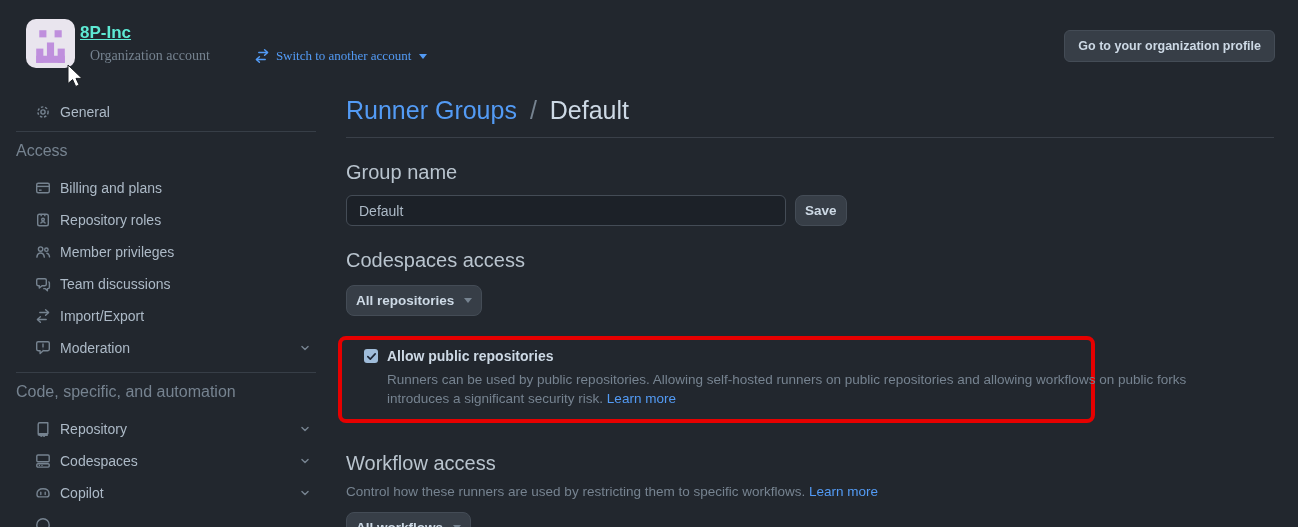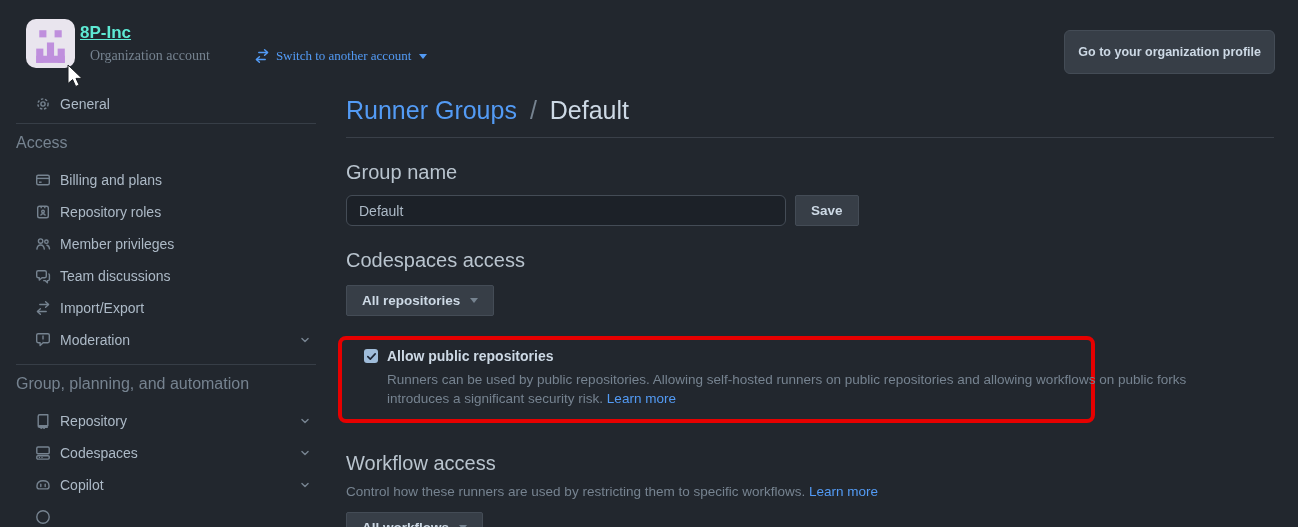--- a/index.html
+++ b/index.html
@@ -24,21 +24,21 @@
     display:flex; align-items:center; font-size:14px; color:#768390;font-family:Liberation Serif, serif;
   }
   .switch-link {
     display:inline-flex; align-items:center; gap:6px;
     margin-left:44px; color:#539bf5; font-size:13px; cursor:pointer;
   }
   .caret { display:inline-block; width:0; height:0;
     border-left:4px solid transparent; border-right:4px solid transparent;
     border-top:5px solid currentColor; margin-left:2px; }
   .profile-btn {
-    position:absolute; right:23px; top:30px; height:44px;
+    position:absolute; right:23px; top:30px; height:32px;
     display:inline-flex; align-items:center; padding:0 13px;
     background:#373e47; border:1px solid #444c56; border-radius:6px;
     color:#cdd9e5; font-size:12.5px; font-weight:bold; cursor:pointer;
   }
   .cursor { position:absolute; left:66px; top:64px; z-index:50; }
 
   
   .sidebar { position:absolute; left:0; top:84px; width:332px; }
   .side-item {
     height:32px; display:flex; align-items:center; gap:9px;
@@ -60,22 +60,22 @@
   .h2 { font-size:20px; font-weight:400; color:#b9c4ce; }
   .group-heading { margin-top:23px; }
   .name-row { margin-top:11px; display:flex; align-items:center; }
   .name-input {
     width:440px; height:31px; background:#1c2128; border:1px solid #444c56;
     border-radius:6px; color:#adbac7; font-size:14px; padding:0 12px;
     font-family:"Liberation Sans","DejaVu Sans",sans-serif; outline:none;
   }
   .btn {
     height:31px; display:inline-flex; align-items:center; gap:8px;
-    padding:0 15px; background:#373e47; border:1px solid #444c56;
-    border-radius:2px; color:#cdd9e5; font-size:13.5px; font-weight:bold;
+    padding:0 9px; background:#373e47; border:1px solid #444c56;
+    border-radius:8px; color:#cdd9e5; font-size:13.5px; font-weight:bold;
     cursor:pointer; font-family:"Liberation Sans","DejaVu Sans",sans-serif;
   }
   .save-btn { margin-left:9px; }
   .repo-heading { margin-top:23px; }
   .dropdown { margin-top:13px; }
   .dropdown .caret { color:#768390; }
   .highlight-box {
     margin-top:20px; margin-left:-8px; width:757px;
     border:4px solid #e60000; border-radius:8px;
     padding:8px 0 11px 22px;
@@ -130,21 +130,21 @@
   <button class="profile-btn">Go to your organization profile</button>
 
   <div class="cursor">
     <svg width="18" height="26" viewBox="0 0 18 26">
       <path d="M2 1 L2 19.5 L6.6 15.6 L9.7 22.5 L13.1 21 L10 14.4 L16 14.4 Z" fill="#ffffff" stroke="#1b1f24" stroke-width="1"></path>
     </svg>
   </div>
 
   <nav class="sidebar">
 
-    <div class="side-item" style="margin-top:4px">
+    <div class="side-item" style="margin-top:12px">
       <span class="icon">
         <svg width="16" height="16" viewBox="0 0 16 16" fill="none" stroke="currentColor" stroke-width="1.4">
           <circle cx="8" cy="8" r="5.1" stroke-dasharray="2.5 1.75"></circle>
             <circle cx="8" cy="8" r="2.1"></circle>
         </svg>
       </span>
       <span>General</span>
     </div>
 
     <div class="side-divider"></div>
@@ -217,21 +217,21 @@
       </span>
       <span>Moderation</span>
       <span class="icon chev">
         <svg width="14" height="14" viewBox="0 0 16 16" fill="none" stroke="currentColor" stroke-width="1.6" stroke-linecap="round" stroke-linejoin="round">
             <path d="M4.5 6.3 8 9.8l3.5-3.5"></path>
           </svg>
       </span>
     </div>
 
     <div class="side-divider" style="margin-top:8px"></div>
-    <div class="side-label">Group, planning, and automation</div>
+    <div class="side-label">Code, specific, and automation</div>
 
     <div class="side-item">
       <span class="icon">
         <svg width="16" height="16" viewBox="0 0 16 16" fill="none" stroke="currentColor" stroke-width="1.4" stroke-linejoin="round">
           <path d="M12.8 14.2H4.7c-.9 0-1.5-.7-1.5-1.5V3.2c0-.8.6-1.5 1.5-1.5h8.1v11h-8c-.9 0-1.6.7-1.6 1.5"></path>
           <path d="M6 12.7v2.6l1.6-1.1 1.6 1.1v-2.6"></path>
         </svg>
       </span>
       <span>Repository</span>
       <span class="icon chev">

